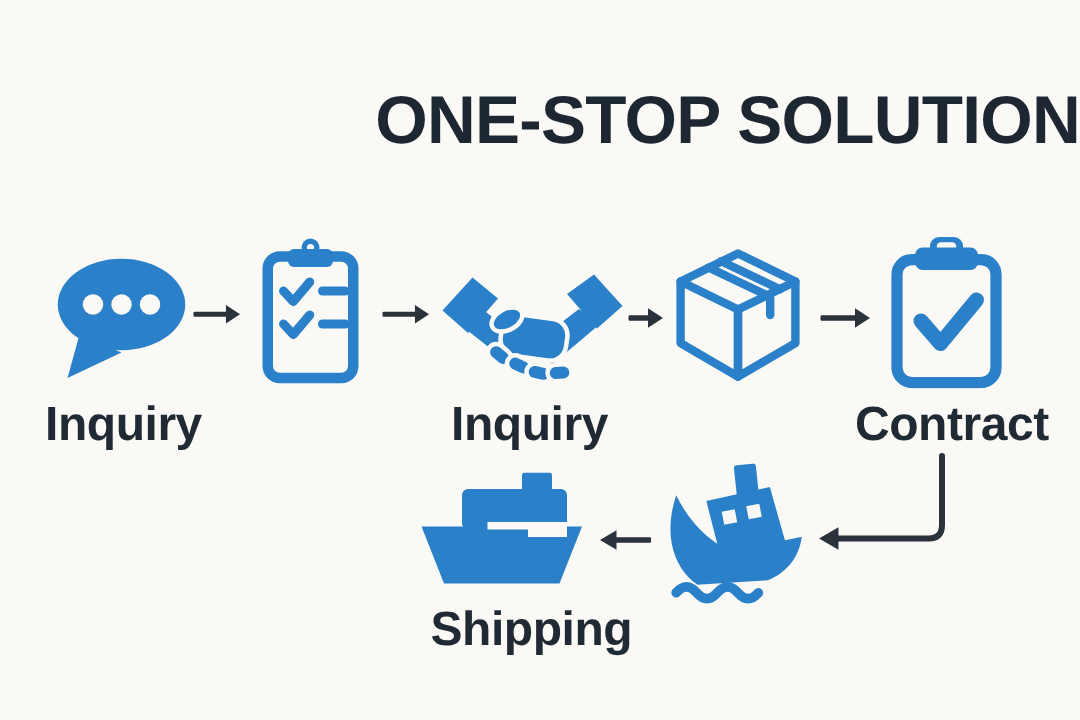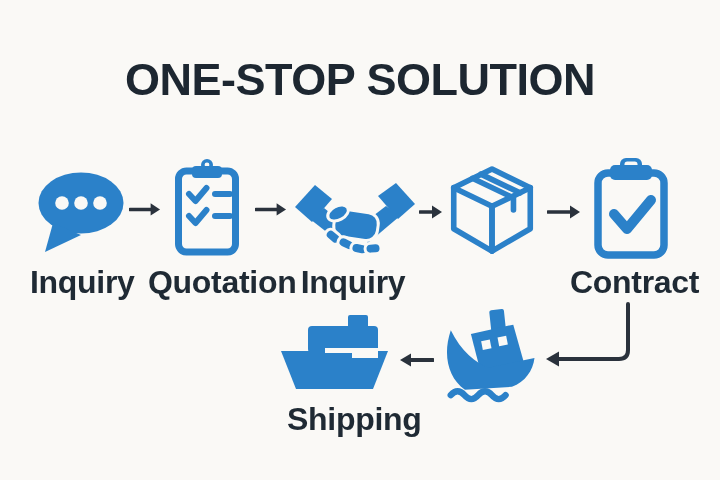--- a/index.html
+++ b/index.html
@@ -6,21 +6,21 @@
   #canvas{
     position:relative;
     width:720px;height:480px;
     background:#faf9f6;
     overflow:hidden;
     font-family:"Liberation Sans", sans-serif;
   }
   .title{
     position:absolute;
     left:0; top:54px; width:720px;
-    text-align:center;
+    text-align:right;
     font-size:45px;
     font-weight:bold;
     letter-spacing:-0.5px;
     color:#1d2731;
   }
   .icon{position:absolute;}
   .icon svg{display:block;width:100%;height:100%;}
   .step-label{
     position:absolute;
     text-align:center;
@@ -127,21 +127,20 @@
     </svg>
   </div>
   <div class="arrow" style="left:547px;top:203px;width:34px;height:18px;">
     <svg viewBox="0 0 34 18">
       <line class="ink-arrow" x1="1" y1="9" x2="25" y2="9" stroke-width="3.6" stroke-linecap="round"></line>
       <path class="ink-fill" d="M23 2.5 L33 9 L23 15.5 Z"></path>
     </svg>
   </div>
 
   <div class="step-label" style="left:30px;top:264px;width:100px;">Inquiry</div>
-  <div class="step-label" style="left:148px;top:264px;width:120px;">Quotation</div>
   <div class="step-label" style="left:293px;top:264px;width:120px;">Inquiry</div>
   <div class="step-label" style="left:570px;top:264px;width:120px;">Contract</div>
 
   <div class="arrow" style="left:544px;top:302px;width:96px;height:66px;">
     <svg viewBox="0 0 96 66">
       <path class="ink-arrow" stroke-width="4" stroke-linecap="round" d="M84 2 V48 Q84 57 75 57 H13"></path>
       <path class="ink-fill" d="M15 49.5 L2 57 L15 64.5 Z"></path>
     </svg>
   </div>
 

